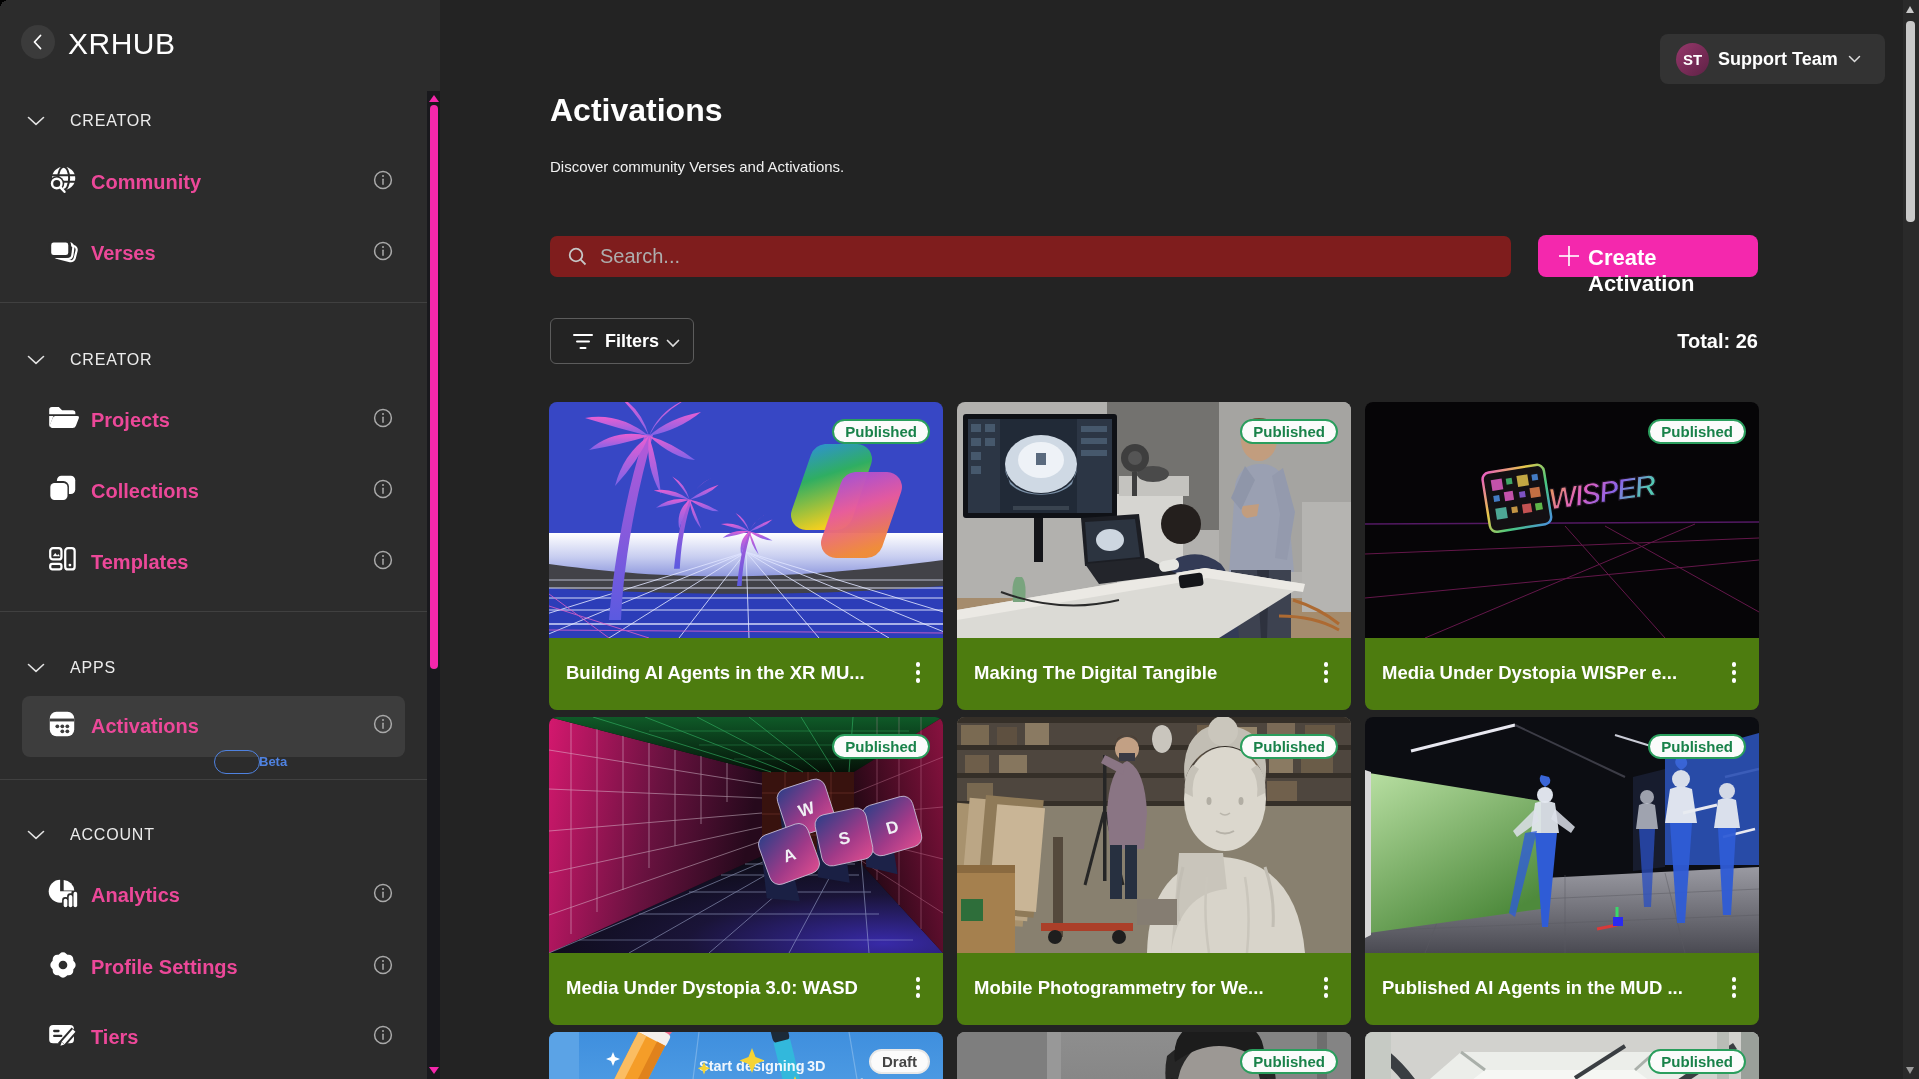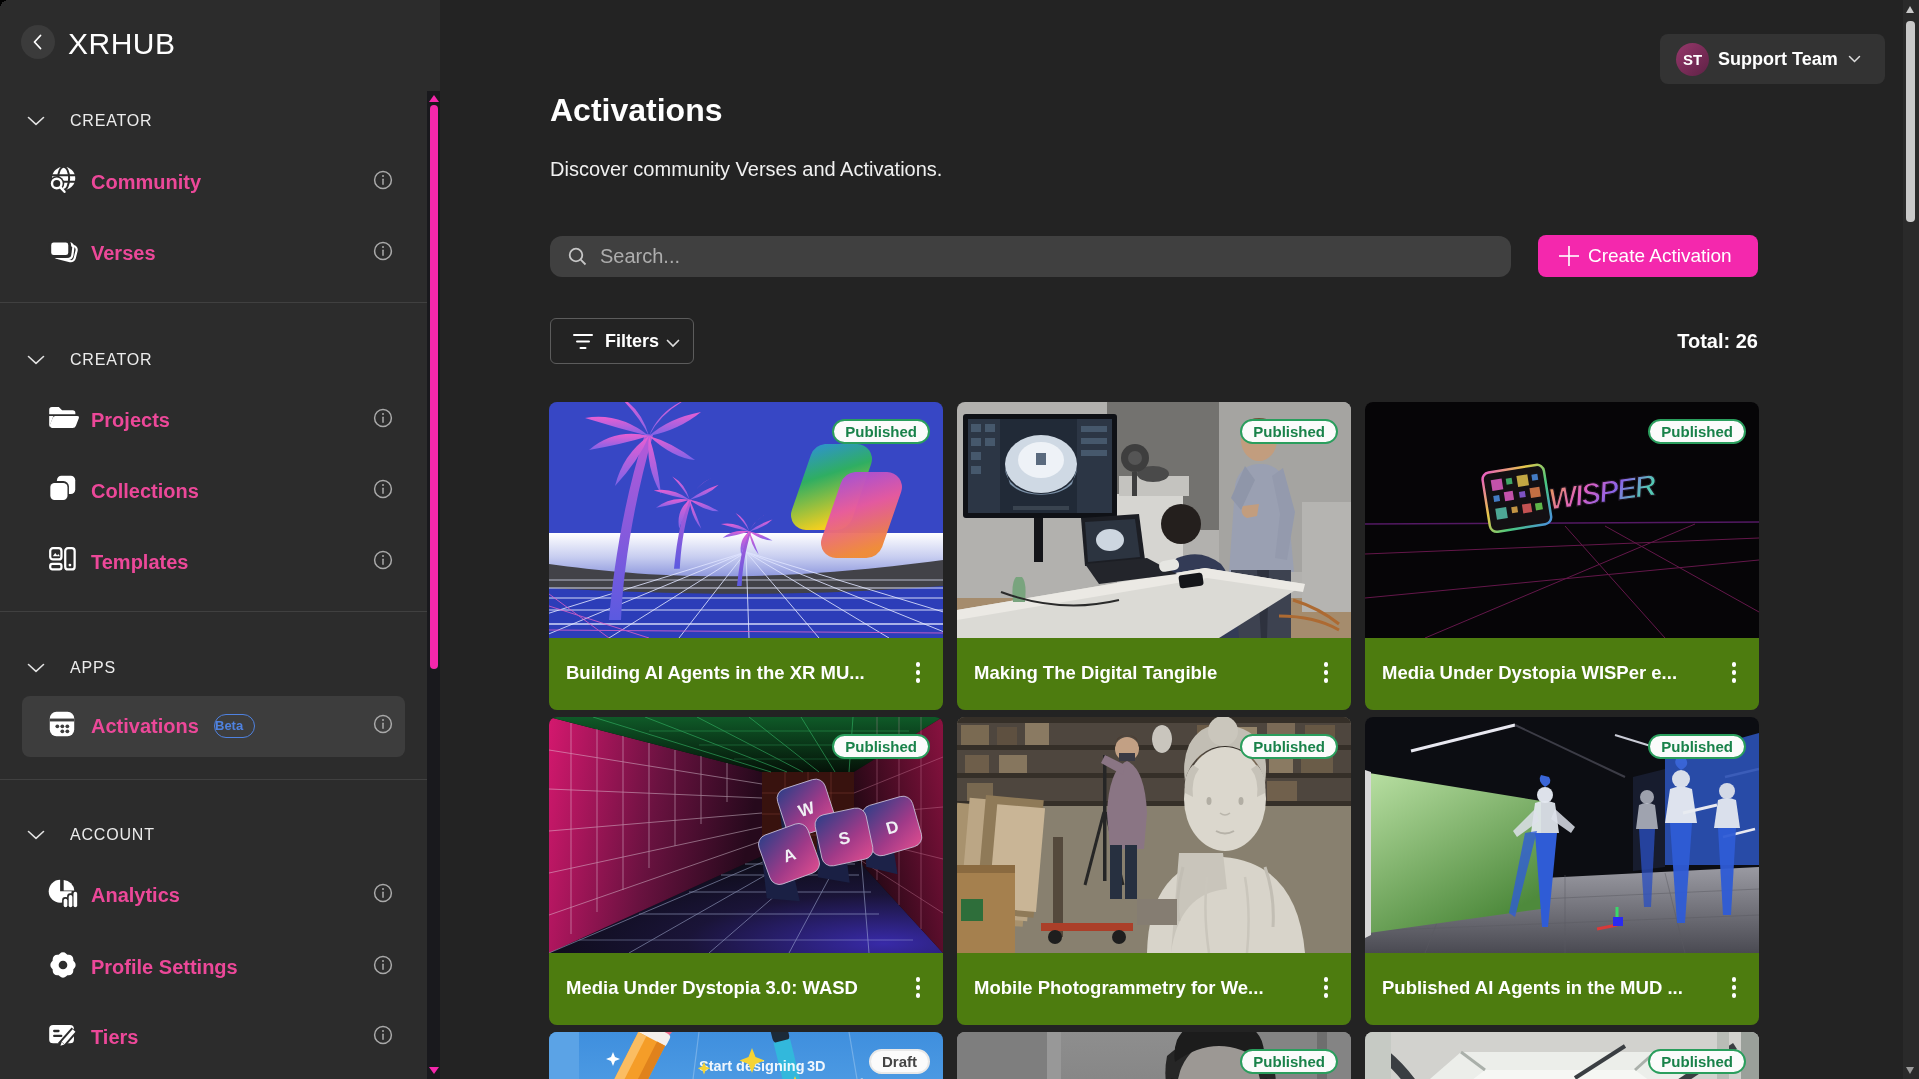--- a/index.html
+++ b/index.html
@@ -10,34 +10,34 @@
   #sidebar { position:absolute; left:0; top:0; width:440px; height:1079px; background:#2c2c2c; }
   .backbtn { position:absolute; left:21px; top:25px; width:34px; height:34px; border-radius:50%; background:#3b3b3b; }
   .logo { position:absolute; left:68px; top:27px; font-size:30px; font-weight:normal; color:#fff; letter-spacing:0.5px; }
   .sechead { position:absolute; left:70px; font-size:16px; color:#ececec; letter-spacing:0.8px; transform:translateY(-50%); }
   .sechev { position:absolute; left:27px; transform:translateY(-50%); }
   .navlbl { position:absolute; left:91px; font-size:20px; font-weight:bold; color:#ec4899; transform:translateY(-50%); }
   .navico { position:absolute; left:47px; transform:translateY(-50%); }
   .info { position:absolute; left:373px; transform:translateY(-50%); }
   .divider { position:absolute; left:0; width:427px; height:1px; background:#404040; }
   .hilite { position:absolute; left:22px; top:696px; width:383px; height:61px; border-radius:8px; background:#3d3d3d; }
-  .beta { position:absolute; left:214px; top:714px; width:41px; height:24px; border:1.5px solid #4f82e0; border-radius:12px;
-     color:#4f82e0; font-size:13px; font-weight:bold; text-align:left; line-height:21px; }
+  .beta { position:absolute; left:214px; top:750px; width:41px; height:24px; border:1.5px solid #4f82e0; border-radius:12px;
+     color:#4f82e0; font-size:13px; font-weight:bold; text-align:left; line-height:21px;padding-left:44px; }
   
   .strack { position:absolute; left:427px; top:91px; width:13px; height:988px; background:#19191d; }
   .sthumb { position:absolute; left:429.5px; top:105px; width:8px; height:564px; background:#f327ab; border-radius:4px; }
   .sarrow { position:absolute; width:0; height:0; }
   
   #main { position:absolute; left:440px; top:0; width:1463px; height:1079px; background:#232323; }
   h1.title { position:absolute; left:110px; top:92px; font-size:32px; font-weight:bold; color:#fff; }
-  .subtitle { position:absolute; left:110px; top:158px; font-size:20px; color:#f0f0f0; }
-  .searchbar { position:absolute; left:110px; top:236px; width:961px; height:41px; background:#404040; border-radius:12px; }
+  .subtitle { position:absolute; left:110px; top:158px; font-size:15px; color:#f0f0f0; }
+  .searchbar { position:absolute; left:110px; top:236px; width:961px; height:41px; background:#7f1d1d; border-radius:7px; }
   .searchtxt { position:absolute; left:50px; top:9px; font-size:20px; color:#adadad; }
   .createbtn { position:absolute; left:1098px; top:235px; width:220px; height:42px; background:#f428ad; border-radius:8px; color:#fff; }
-  .createtxt { position:absolute; left:50px; top:10px; font-size:19px; font-weight:normal; }
+  .createtxt { position:absolute; left:50px; top:10px; font-size:22px; font-weight:bold; }
   .filters { position:absolute; left:110px; top:318px; width:144px; height:46px; border:1px solid #5c5c5c; border-radius:6px; }
   .filterstxt { position:absolute; left:54px; top:12px; font-size:18px; font-weight:bold; color:#fff; }
   .total { position:absolute; left:1146px; top:330px; width:172px; text-align:right; font-size:20px; font-weight:bold; color:#fff; }
   
   .card { position:absolute; width:394px; border-radius:8px; background:#2e2e2e; overflow:hidden; }
   .thumb { position:absolute; left:0; top:0; width:394px; height:236px; overflow:hidden; }
   .cbar { position:absolute; left:0; top:236px; width:394px; height:72px; background:#4d7c0f; }
   .ctitle { position:absolute; left:17px; top:23.5px; font-size:18.5px; font-weight:bold; color:#fff; white-space:nowrap; }
   .dots { position:absolute; right:20px; top:24px; width:10px; }
   .dots span { display:block; width:4.6px; height:4.6px; border-radius:50%; background:#fff; margin:0 auto 3.6px; }

